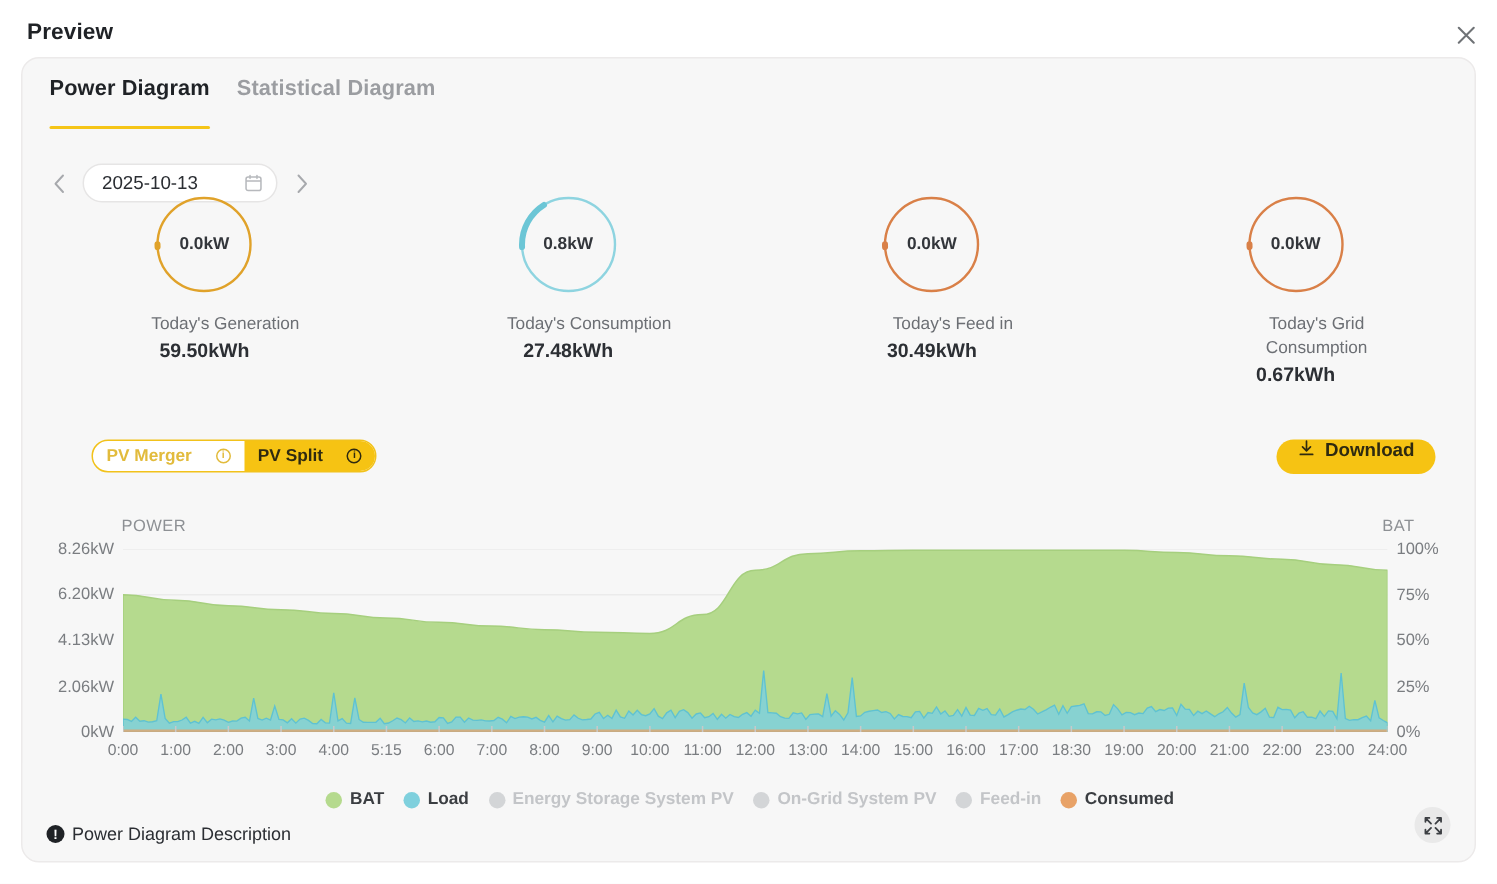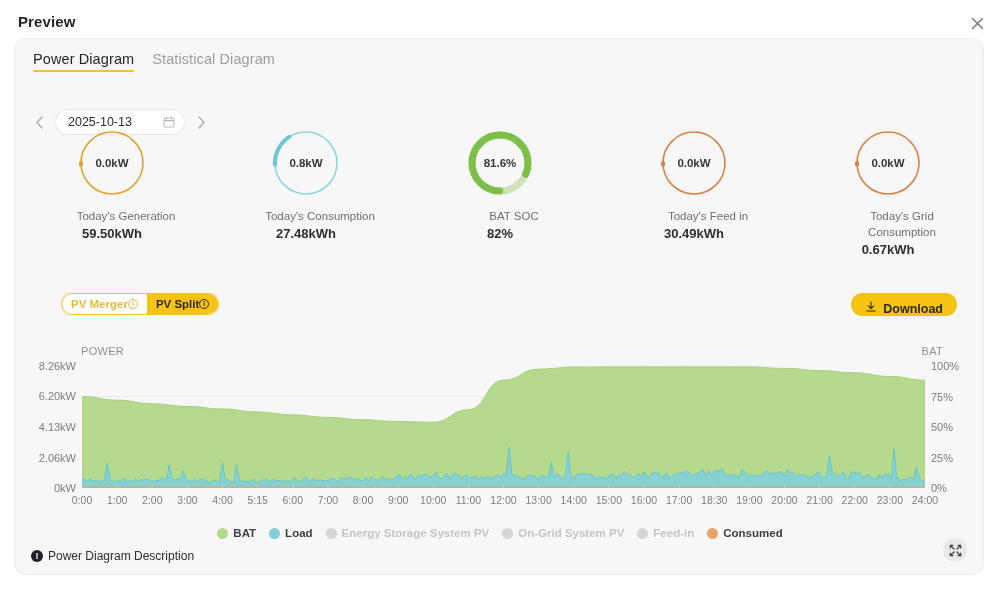--- a/index.html
+++ b/index.html
@@ -31,22 +31,22 @@
     width: 970px; height: 537px;
     background: #f7f7f7;
     border: 1px solid #eceaea;
     border-radius: 12px;
     overflow: hidden;
   }
 
   
   .tabs { position: absolute; left: 18px; top: 12px; display: flex; gap: 18px; align-items: flex-end; }
   .tab {
-    font-size: 14.5px; font-weight: 400; color: #9b9da1;
-    padding-bottom: 5px; cursor: pointer; position: relative;
+    font-size: 14.5px; font-weight: 700; color: #9b9da1;
+    padding-bottom: 19px; cursor: pointer; position: relative;
     letter-spacing: .1px;
   }
   .tab.active { color: #1f2226; }
   .tab.active::after {
     content: ""; position: absolute; left: 0; right: 0; bottom: 0;
     height: 2.5px; background: #f5c518; border-radius: 2px;
   }
 
   
   .datenav { position: absolute; left: 16px; top: 70px; display: flex; align-items: center; gap: 8px; }
@@ -73,35 +73,35 @@
   .g-sub { margin-top: 2px; font-size: 13px; font-weight: 700; color: #2c2f34; }
 
   
   .ctlrow { position: absolute; left: 0; top: 254px; width: 970px; height: 30px; }
   .seg {
     position: absolute; left: 46px; top: 0; height: 22px;
     display: flex; border: 1px solid #f2c21b; border-radius: 11px; overflow: hidden;
     background: #fff;
   }
   .seg-item {
-    display: flex; align-items: center; gap: 0;
+    display: flex; align-items: center; gap: 16px;
     padding: 0 9px; font-size: 11.5px; font-weight: 700; cursor: pointer;
     color: #e2bb3c;
     justify-content: flex-end;
   }
   .seg-item.active { background: #f6c313; color: #2f2a10; }
   .info-dot {
     width: 10px; height: 10px; border-radius: 50%;
     border: 1px solid currentColor; font-size: 7px; line-height: 8px;
     display: flex; align-items: center; justify-content: center; font-weight: 700;
   }
   .download-btn {
     position: absolute; right: 28px; top: 0; height: 23px;
     background: #f6c313; border-radius: 12px; border: none;
-    display: flex; align-items: flex-end; gap: 6px; padding: 0 14px;
+    display: flex; align-items: flex-start; gap: 6px; padding: 0 14px;
     font-size: 12.5px; font-weight: 700; color: #2f2a10; cursor: pointer;
     font-family: "Liberation Sans", sans-serif;
   }
 
   
   .chart-area { position: absolute; left: 0; top: 292px; width: 970px; height: 200px; }
   .axis-cap { position: absolute; font-size: 11px; color: #8d9094; letter-spacing: .3px; }
   .cap-left  { left: 66px;  top: 14px; }
   .cap-right { right: 42px; top: 14px; }
   .plot {
@@ -205,31 +205,20 @@
         <div class="gauge-cell">
           <div class="ring-wrap">
             <svg width="72" height="72" viewBox="0 0 72 72">
               <circle cx="36" cy="36" r="31" fill="none" stroke="#8ed4e0" stroke-width="1.6" opacity="1"></circle>
               <circle cx="36" cy="36" r="31" fill="none" stroke="#6cc6d6" stroke-width="4" stroke-linecap="round" stroke-dasharray="33.11238656883642 161.66635795373074" stroke-dashoffset="-144.1362709466997"></circle>
             </svg>
             <div class="ring-val">0.8kW</div>
           </div>
           <div class="g-label">Today's Consumption</div>
           <div class="g-sub">27.48kWh</div>
-        </div>
-        <div class="gauge-cell">
-          <div class="ring-wrap">
-            <svg width="72" height="72" viewBox="0 0 72 72">
-              <circle cx="36" cy="36" r="28" fill="none" stroke="#b4d98f" stroke-width="7" opacity="0.62"></circle>
-              <circle cx="36" cy="36" r="28" fill="none" stroke="#7cbf4b" stroke-width="7" stroke-linecap="round" stroke-dasharray="143.55821789843918 32.37097070258923" stroke-dashoffset="-87.96459430051421"></circle>
-            </svg>
-            <div class="ring-val">81.6%</div>
-          </div>
-          <div class="g-label">BAT SOC</div>
-          <div class="g-sub">82%</div>
         </div>
         <div class="gauge-cell">
           <div class="ring-wrap">
             <svg width="72" height="72" viewBox="0 0 72 72">
               <circle cx="36" cy="36" r="31" fill="none" stroke="#d98048" stroke-width="1.6" opacity="1"></circle>
               <circle cx="36" cy="36" r="31" fill="none" stroke="#d98048" stroke-width="4" stroke-linecap="round" stroke-dasharray="1.9477874452256716 192.83095707734148" stroke-dashoffset="-144.1362709466997"></circle>
             </svg>
             <div class="ring-val">0.0kW</div>
           </div>
           <div class="g-label">Today's Feed in</div>

